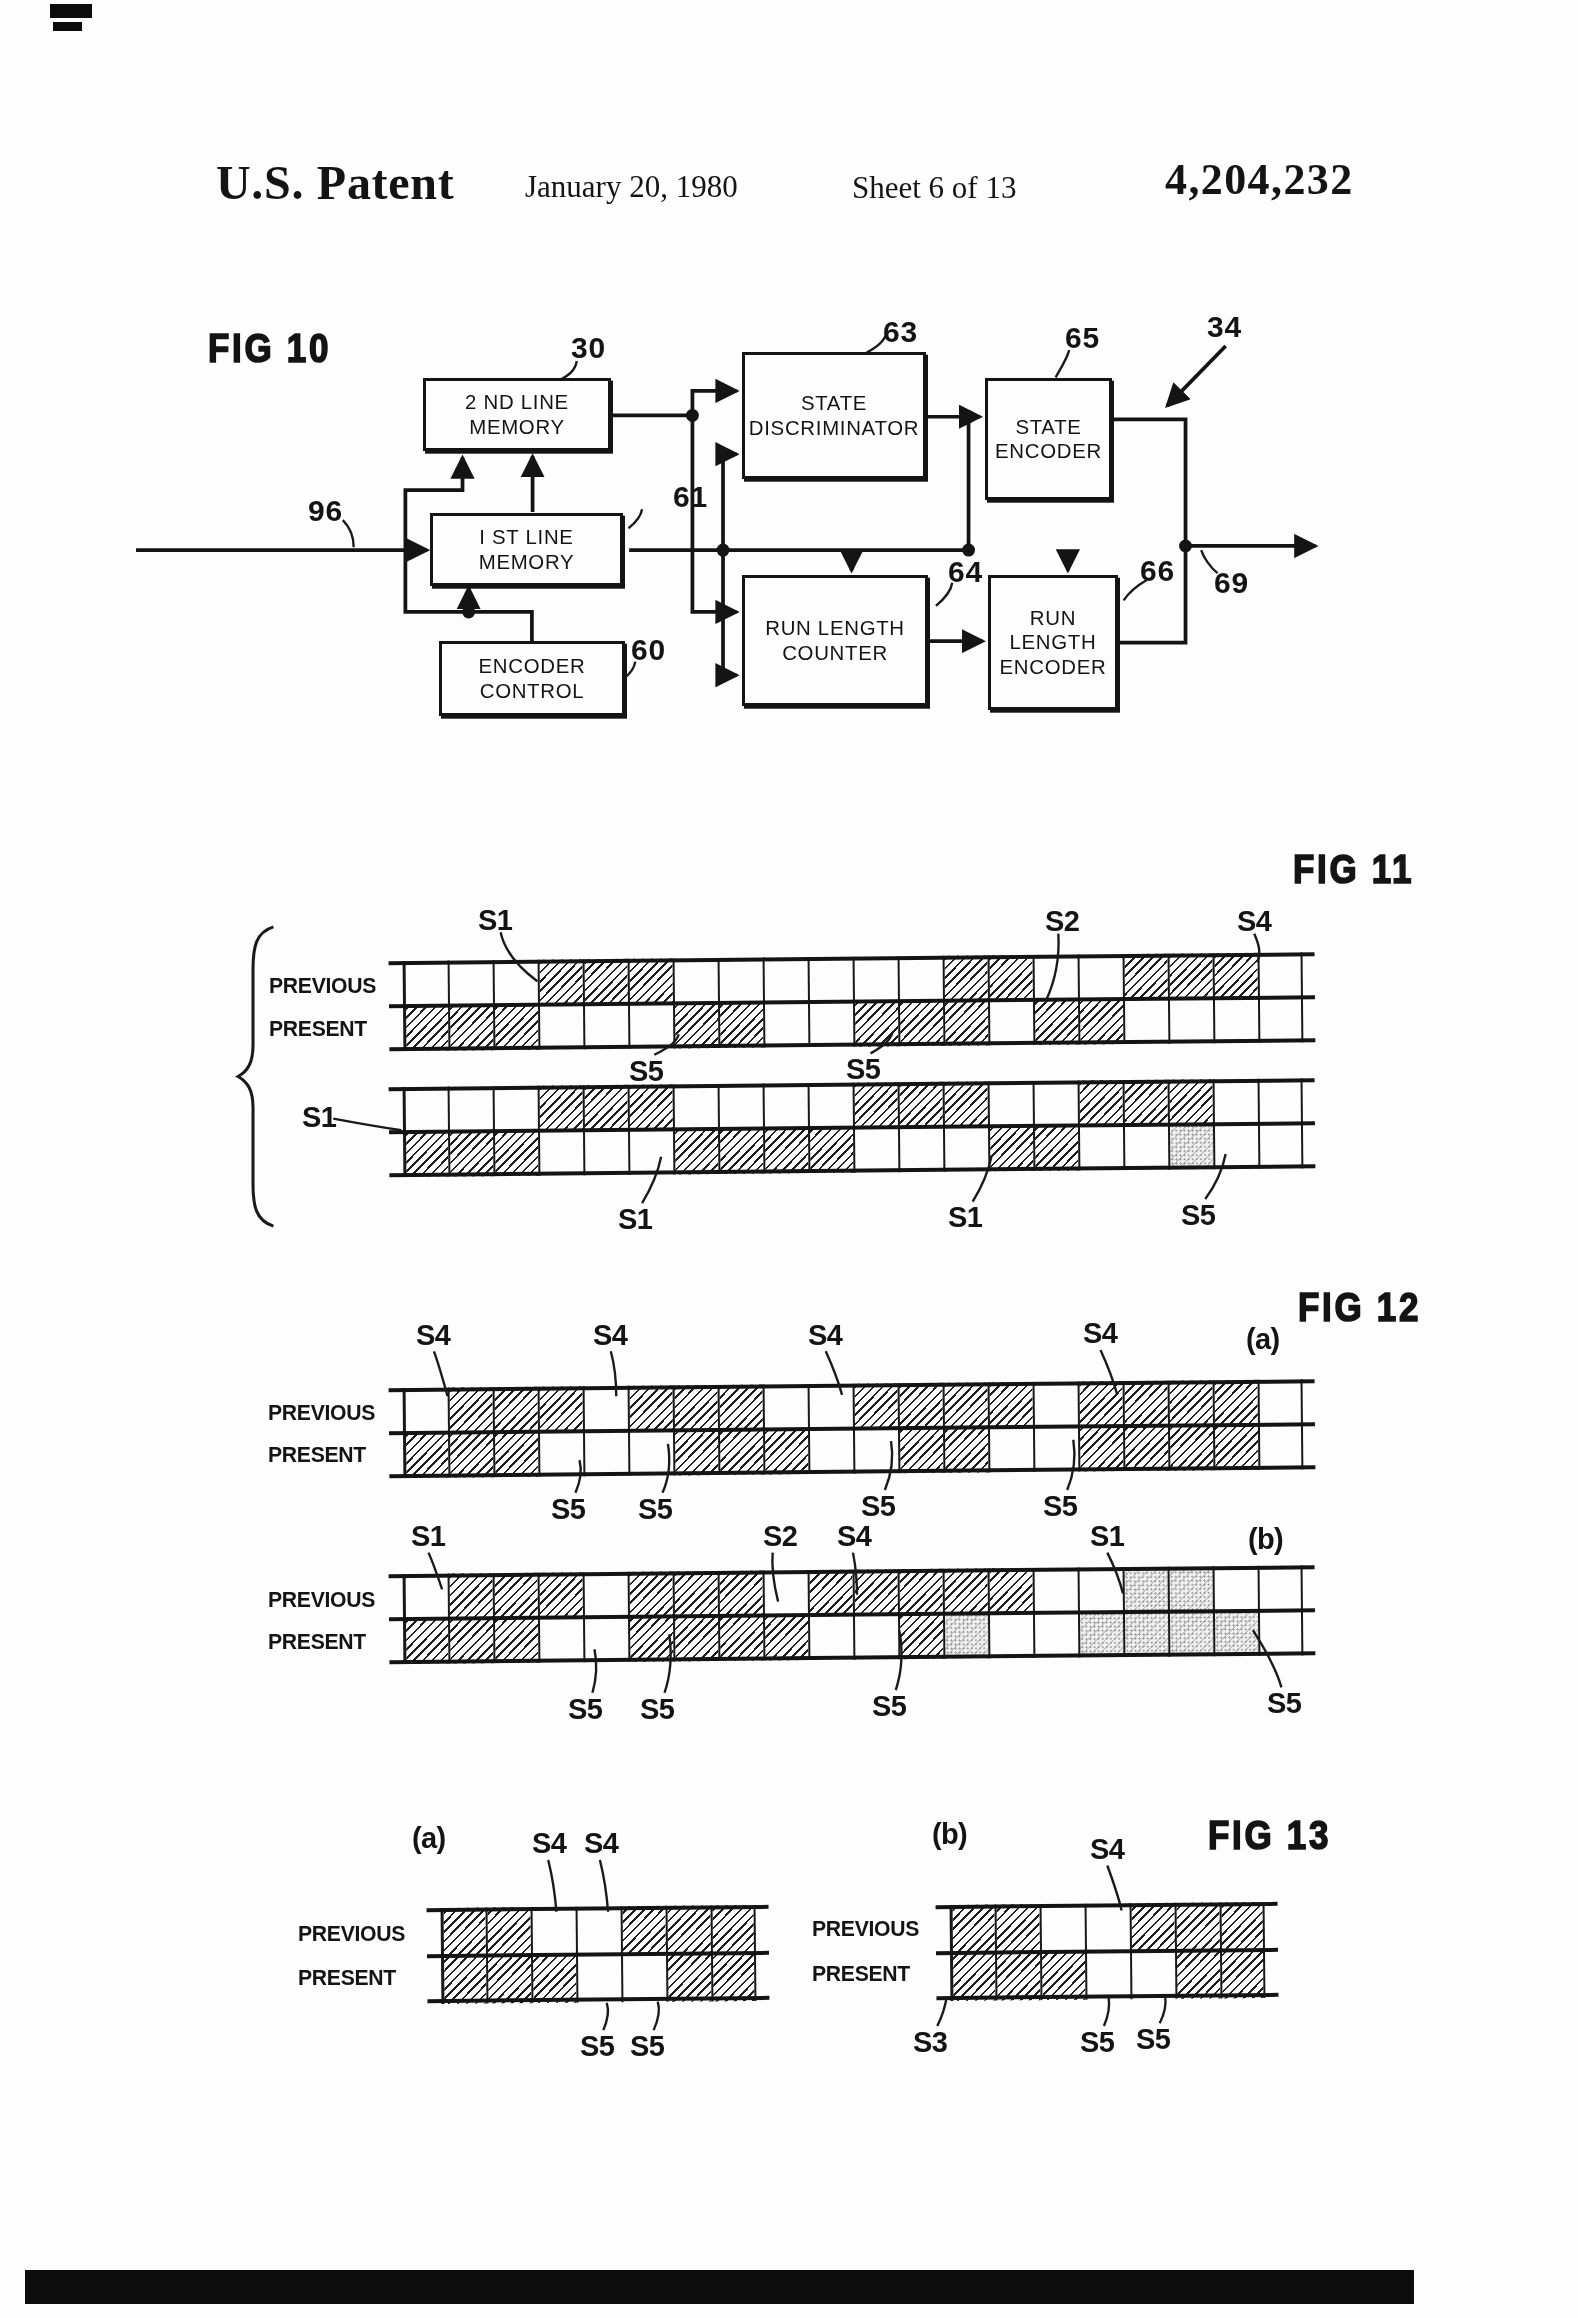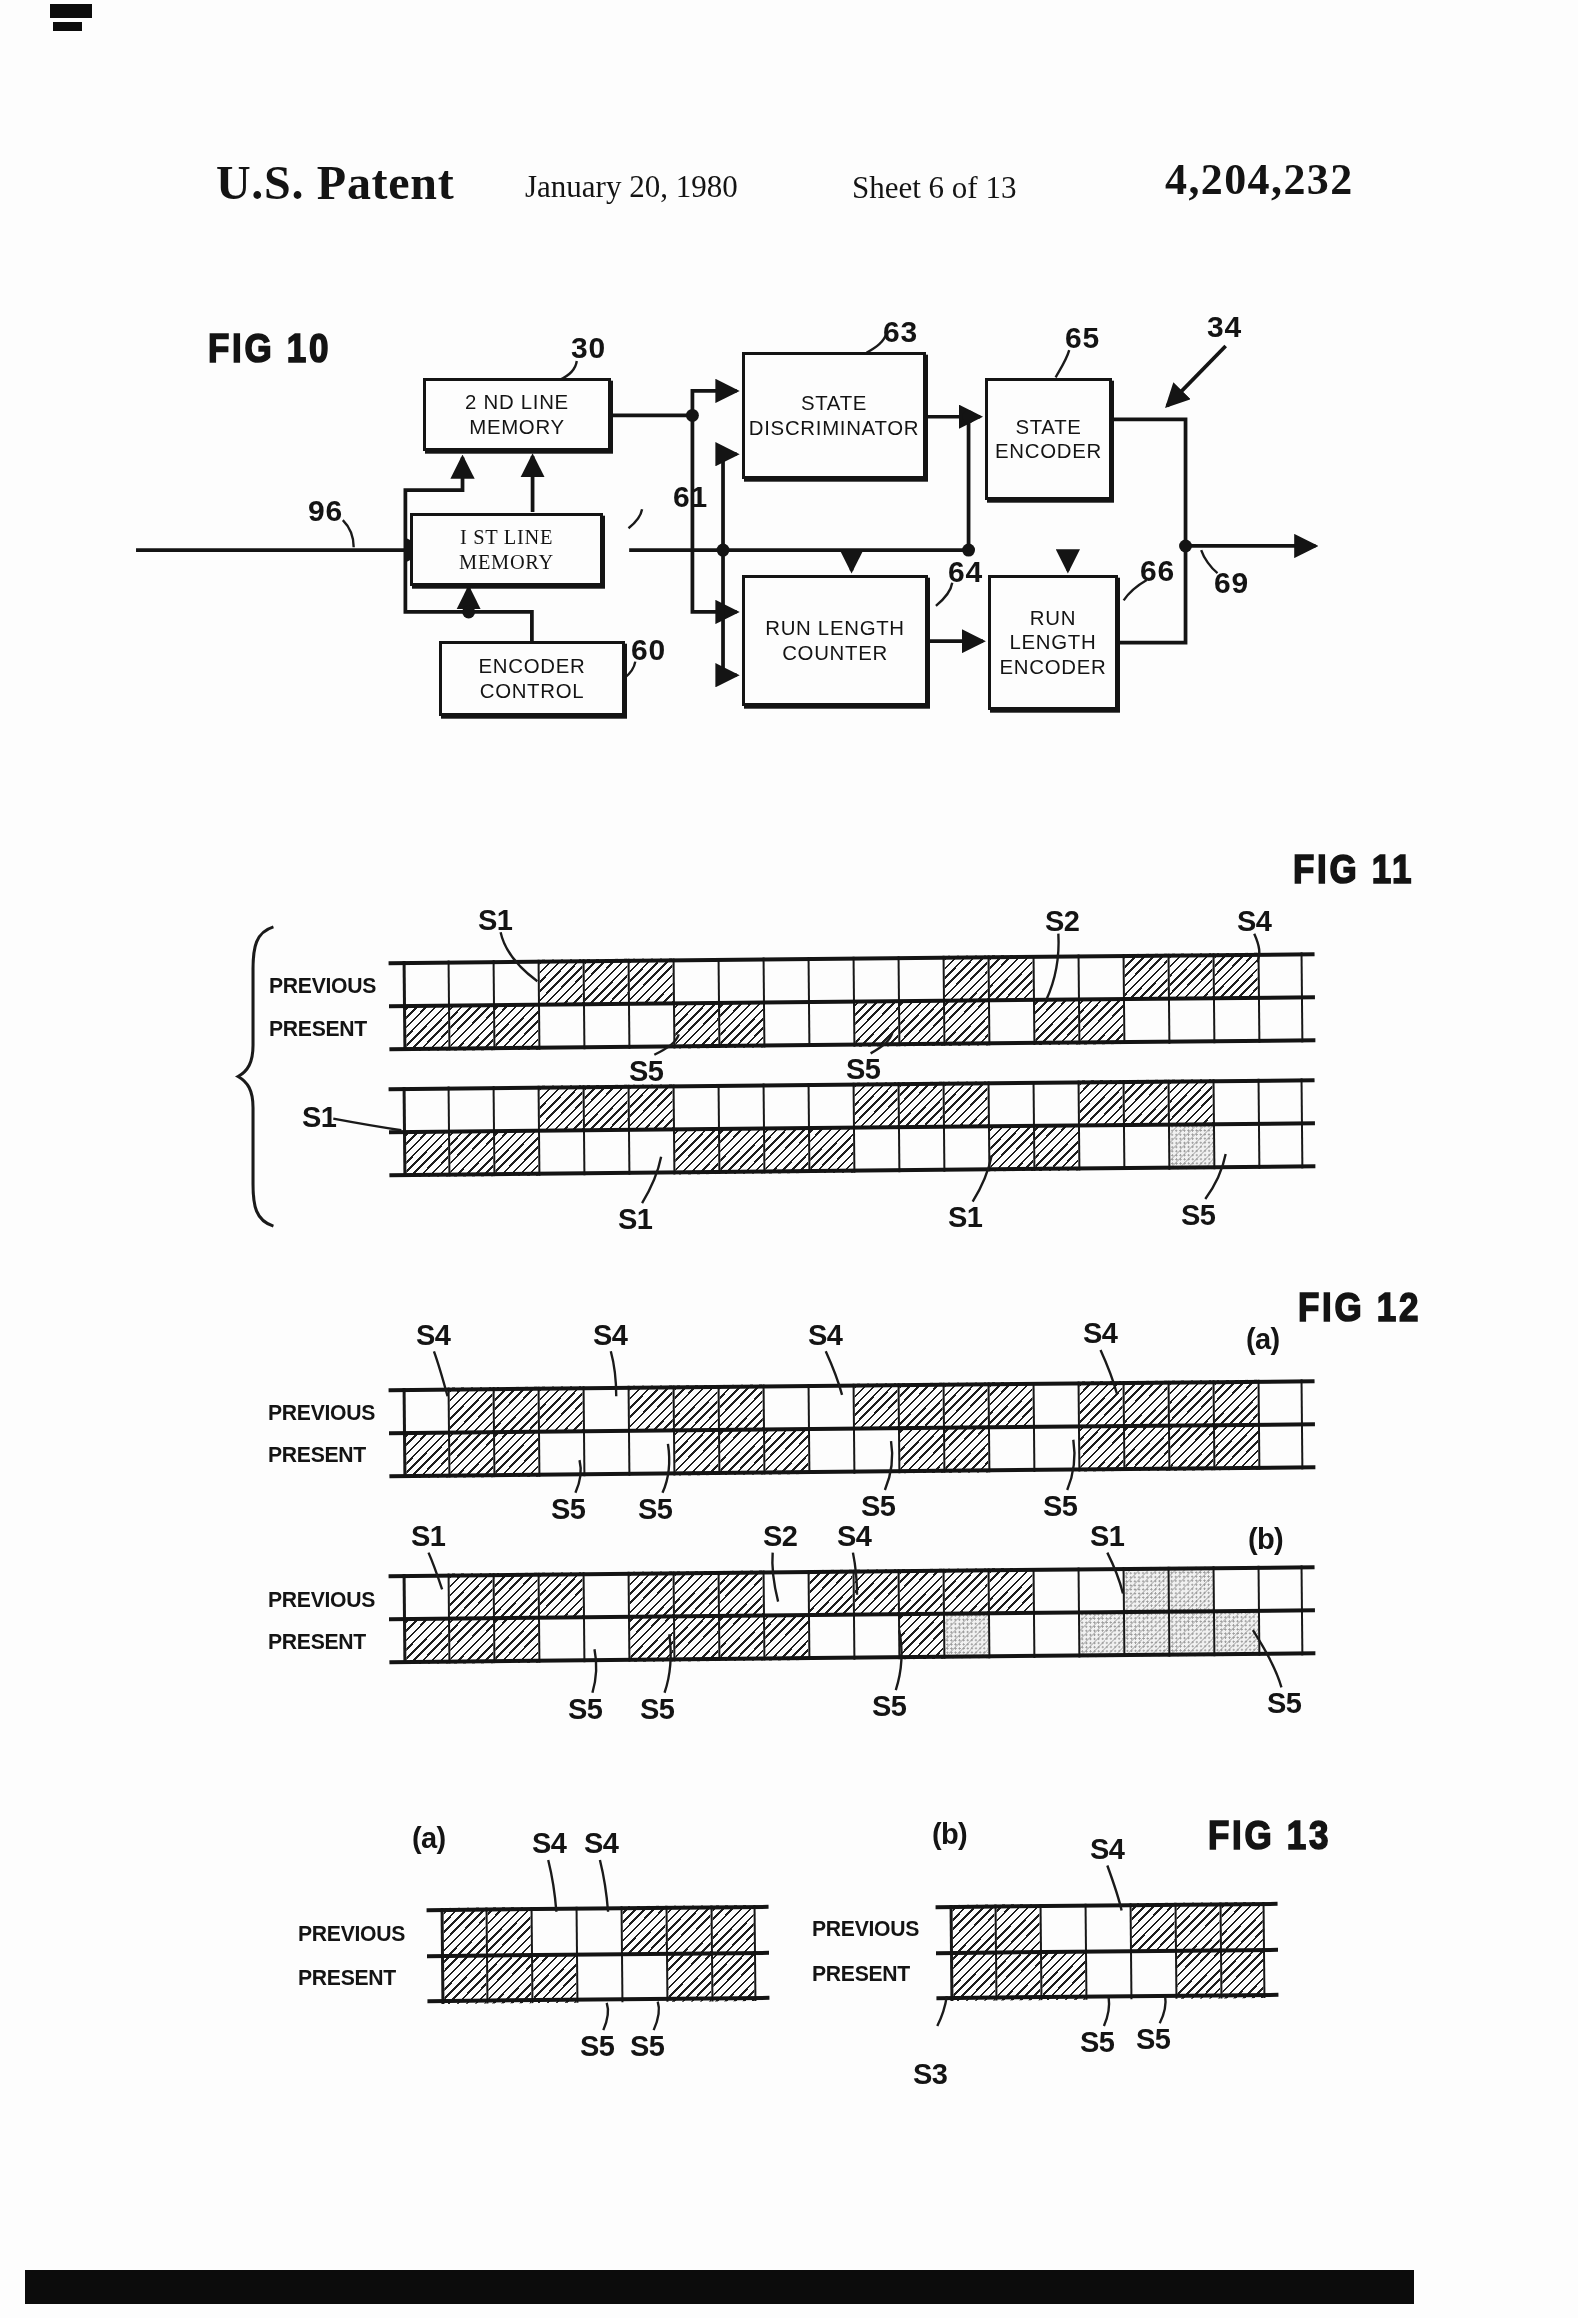--- a/index.html
+++ b/index.html
@@ -136,21 +136,21 @@
         <circle cx="1424" cy="808" r="9.5"></circle>
         <circle cx="1743" cy="802" r="9.5"></circle>
       </g>
   </svg>
 
   <div id="dyn">
       <div class="blk" style="left: 423px; top: 378px; width: 182px; height: 67px;">
         <div>2 ND  LINE</div>
         <div>MEMORY</div>
       </div>
-      <div class="blk" style="left: 410px; top: 513px; width: 187px; height: 67px; font-family: Liberation Serif, serif;">
+      <div class="blk" style="left: 430px; top: 513px; width: 187px; height: 67px;">
         <div>I ST  LINE</div>
         <div>MEMORY</div>
       </div>
       <div class="blk" style="left: 439px; top: 641px; width: 180px; height: 69px;">
         <div>ENCODER</div>
         <div>CONTROL</div>
       </div>
       <div class="blk" style="left: 742px; top: 352px; width: 178px; height: 121px;">
         <div>STATE</div>
         <div>DISCRIMINATOR</div>
@@ -457,18 +457,18 @@
       <div class="slab" style="left: 640px; top: 1693px;">S5</div>
       <div class="slab" style="left: 872px; top: 1690px;">S5</div>
       <div class="slab" style="left: 1267px; top: 1687px;">S5</div>
       <div class="slab" style="left: 412px; top: 1822px;">(a)</div>
       <div class="slab" style="left: 532px; top: 1827px;">S4</div>
       <div class="slab" style="left: 584px; top: 1827px;">S4</div>
       <div class="slab" style="left: 580px; top: 2030px;">S5</div>
       <div class="slab" style="left: 630px; top: 2030px;">S5</div>
       <div class="slab" style="left: 932px; top: 1818px;">(b)</div>
       <div class="slab" style="left: 1090px; top: 1833px;">S4</div>
-      <div class="slab" style="left: 913px; top: 2026px; margin-top: 32px;">S3</div>
+      <div class="slab" style="left: 913px; top: 2026px;">S3</div>
       <div class="slab" style="left: 1080px; top: 2026px;">S5</div>
       <div class="slab" style="left: 1136px; top: 2023px;">S5</div>
     </div>
 </div>
 
 
 </body></html>

